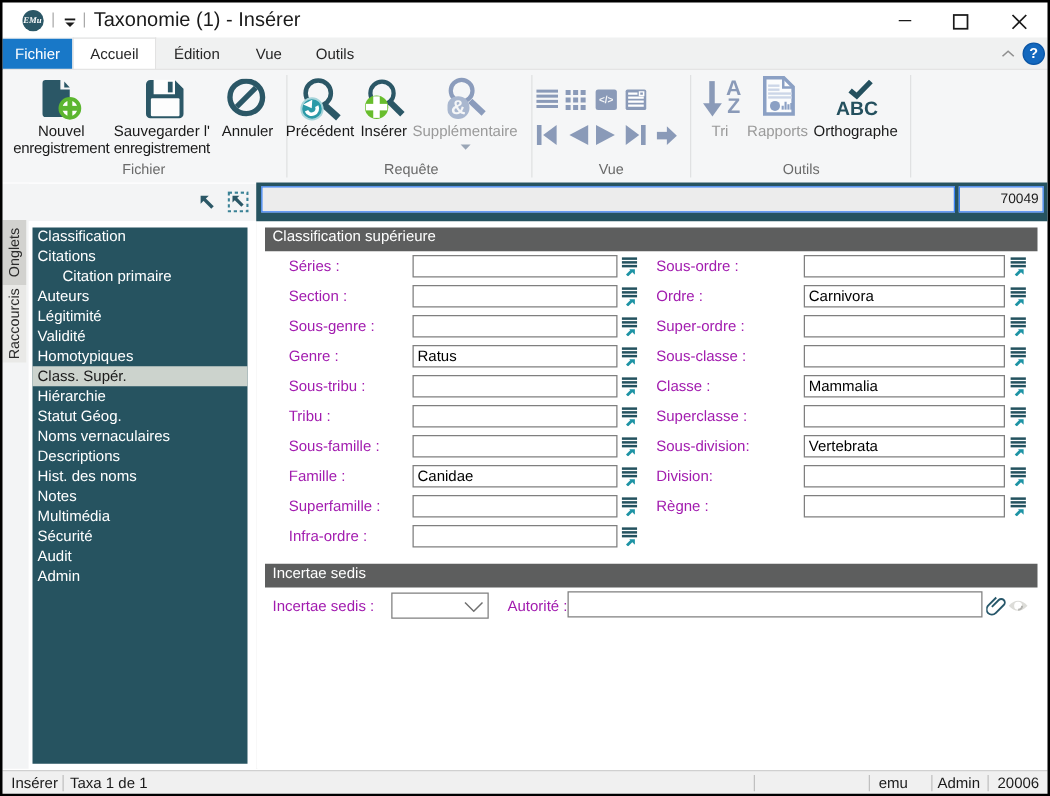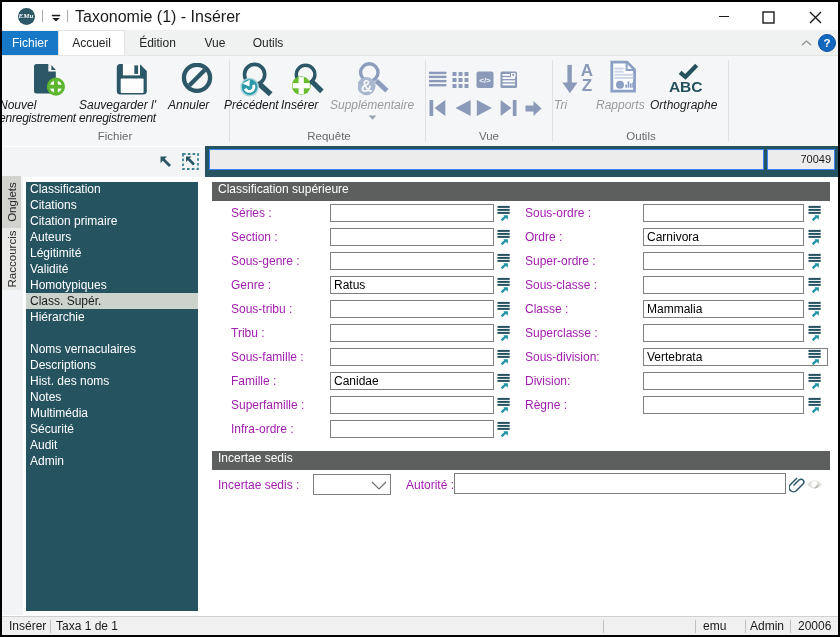--- a/index.html
+++ b/index.html
@@ -22,21 +22,21 @@
 
 #tabrow{left:2px;top:30px;width:836px;height:26px;background:#f0f1f1;}
 .rtab{position:absolute;top:1px;height:25px;line-height:25px;font-size:12px;color:#262626;text-align:center;}
 #tab-fichier{left:0px;width:56px;background:#1878c8;color:#fff;}
 #tab-accueil{left:56px;width:65px;background:#fff;border:1px solid #e2e2e2;border-bottom:none;top:0;height:25px;}
 #tabrow-line{left:2px;top:55px;width:836px;height:1px;background:#e4e4e4;}
 
 #ribbon{left:2px;top:56px;width:836px;height:90px;background:#f5f6f7;}
 .gsep{position:absolute;top:4px;width:1px;height:82px;background:#e0e1e2;}
 .glabel{position:absolute;top:73.5px;font-size:11.5px;color:#6a6a6a;text-align:center;}
-.blabel{position:absolute;font-size:12px;color:#1a1a1a;line-height:13px;font-style:italic;}
+.blabel{position:absolute;font-size:12px;color:#1a1a1a;text-align:center;line-height:13px;}
 .blabel.dis{color:#9a9a9a;}
 
 #bodyarea{left:2px;top:147px;width:836px;height:468px;background:#fff;}
 #leftgray{left:0px;top:0px;width:203px;height:30px;background:#f3f4f5;}
 #leftstrip{left:0px;top:0px;width:21px;height:468px;background:#f3f4f5;}
 #leftwhite{left:21px;top:30px;width:182px;height:438px;background:#fff;}
 .vtab{position:absolute;left:0px;width:19px;background:#e9e9e7;}
 .vtab span{position:absolute;left:50%;top:50%;font-size:11.5px;color:#2a2a2a;white-space:nowrap;transform:translate(-50%,-50%) rotate(-90deg);}
 #vt-onglets{top:29px;height:52px;background:#d2d2cf;}
 #vt-racc{top:81px;height:62px;}
@@ -259,27 +259,28 @@
     </svg>
     <svg class="abs" style="left:180px;top:6px;" width="17" height="17" viewBox="0 0 17 17">
       <rect x="1" y="1" width="15" height="15" fill="none" stroke="#3b8296" stroke-width="1.8" stroke-dasharray="2.6 2.2"></rect>
       <path d="M4 3.5 L9.5 3.5 L4 9 Z" fill="#2b5766"></path>
       <line x1="5.5" y1="5" x2="12" y2="11.5" stroke="#2b5766" stroke-width="2.6"></line>
     </svg>
     <div id="sidebar" class="abs">
       <div id="sblist">
           <div class="sbi" style="top: -1px;">Classification</div>
           <div class="sbi" style="top: 15px;">Citations</div>
-          <div class="sbi" style="top: 31px;">Citation primaire</div>
+          <div class="sbi" style="top: 31px; margin-left: 20px;">Citation primaire</div>
           <div class="sbi" style="top: 47px;">Auteurs</div>
           <div class="sbi" style="top: 63px;">Légitimité</div>
           <div class="sbi" style="top: 95px;">Homotypiques</div>
           <div class="sbi" style="top: 79px;">Validité</div>
           <div class="sbi sel" style="top: 111px;">Class. Supér.</div>
           <div class="sbi" style="top: 127px;">Hiérarchie</div>
+          <div class="sbi" style="top: 143px;">Statut Géog.</div>
           <div class="sbi" style="top: 159px;">Noms vernaculaires</div>
           <div class="sbi" style="top: 175px;">Descriptions</div>
           <div class="sbi" style="top: 191px;">Hist. des noms</div>
           <div class="sbi" style="top: 207px;">Notes</div>
           <div class="sbi" style="top: 223px;">Multimédia</div>
           <div class="sbi" style="top: 239px;">Sécurité</div>
           <div class="sbi" style="top: 255px;">Audit</div>
           <div class="sbi" style="top: 271px;">Admin</div>
         </div>
     </div>
@@ -429,21 +430,21 @@
           <div class="flabel" style="left:320px;top:150px;">Superclasse :</div>
           <div class="tfield" style="left:438px;top:148px;width:161px;"></div>
           <div class="lico" style="left:603px;top:149px;"><svg width="13" height="16" viewBox="0 0 13 16">
               <rect x="0.5" y="0.9" width="12.2" height="2" fill="#24525f"></rect>
               <rect x="0.5" y="3.9" width="12.2" height="2" fill="#24525f"></rect>
               <rect x="0.5" y="6.9" width="12.2" height="2" fill="#24525f"></rect>
               <line x1="4.6" y1="15.4" x2="8.4" y2="11.6" stroke="#1d93a4" stroke-width="2.2"></line>
               <path d="M6.4 10.3 L10.9 10.3 L10.9 14.8 Z" fill="#1d93a4"></path>
             </svg></div>
           <div class="flabel" style="left:320px;top:174px;">Sous-division:</div>
-          <div class="tfield" style="left:438px;top:172px;width:185px;">Vertebrata</div>
+          <div class="tfield" style="left:438px;top:172px;width:161px;">Vertebrata</div>
           <div class="lico" style="left:603px;top:173px;"><svg width="13" height="16" viewBox="0 0 13 16">
               <rect x="0.5" y="0.9" width="12.2" height="2" fill="#24525f"></rect>
               <rect x="0.5" y="3.9" width="12.2" height="2" fill="#24525f"></rect>
               <rect x="0.5" y="6.9" width="12.2" height="2" fill="#24525f"></rect>
               <line x1="4.6" y1="15.4" x2="8.4" y2="11.6" stroke="#1d93a4" stroke-width="2.2"></line>
               <path d="M6.4 10.3 L10.9 10.3 L10.9 14.8 Z" fill="#1d93a4"></path>
             </svg></div>
           <div class="flabel" style="left:320px;top:198px;">Division:</div>
           <div class="tfield" style="left:438px;top:196px;width:161px;"></div>
           <div class="lico" style="left:603px;top:197px;"><svg width="13" height="16" viewBox="0 0 13 16">

